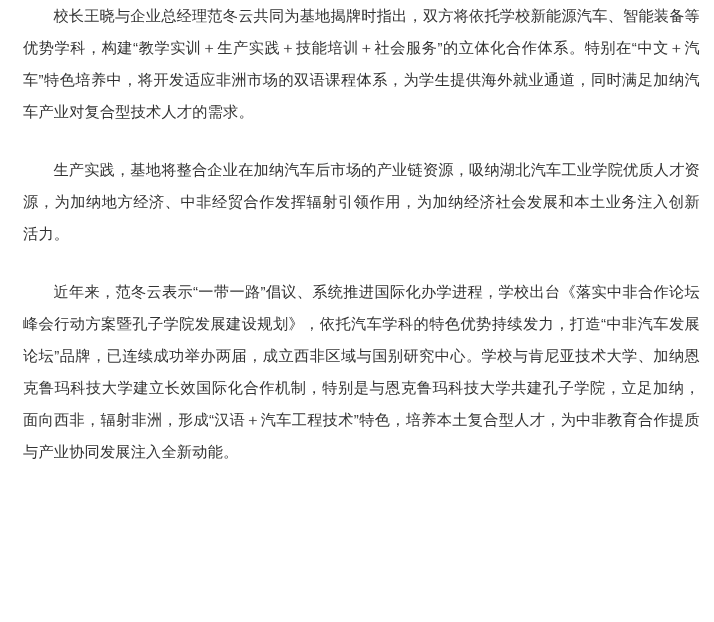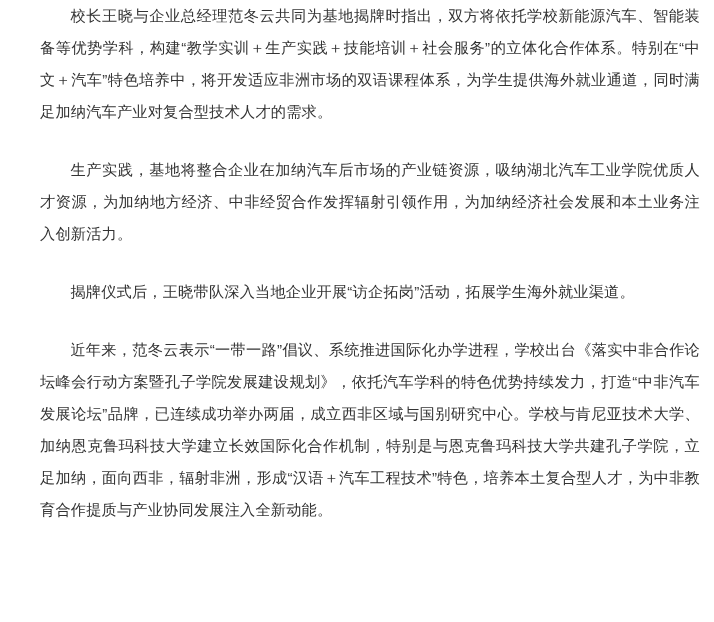--- a/index.html
+++ b/index.html
@@ -9,21 +9,21 @@
   }
   body {
     width: 714px;
     height: 622px;
     overflow: hidden;
     font-family: "Liberation Sans", sans-serif;
   }
   .doc {
     box-sizing: border-box;
     width: 714px;
-    padding: 0 14px 0 40px;
+    padding: 0 14px 0 23px;
     background: #ffffff;
   }
   .para {
     margin: 0 0 26px 0;
     font-size: 15.2px;
     line-height: 32px;
     color: #333333;
     text-align: justify;
     text-justify: inter-ideograph;
     text-indent: 2em;
@@ -33,15 +33,14 @@
   .para:last-child {
     margin-bottom: 0;
   }
 </style>
 </head>
 <body>
 
 <div class="doc">
   <p class="para">校长王晓与企业总经理范冬云共同为基地揭牌时指出，双方将依托学校新能源汽车、智能装备等优势学科，构建“教学实训＋生产实践＋技能培训＋社会服务”的立体化合作体系。特别在“中文＋汽车”特色培养中，将开发适应非洲市场的双语课程体系，为学生提供海外就业通道，同时满足加纳汽车产业对复合型技术人才的需求。</p>
   <p class="para">生产实践，基地将整合企业在加纳汽车后市场的产业链资源，吸纳湖北汽车工业学院优质人才资源，为加纳地方经济、中非经贸合作发挥辐射引领作用，为加纳经济社会发展和本土业务注入创新活力。</p>
-  <p class="para">揭牌仪式后，王晓带队深入当地企业开展“访企拓岗”活动，拓展学生海外就业渠道。</p>
   <p class="para">近年来，范冬云表示“一带一路”倡议、系统推进国际化办学进程，学校出台《落实中非合作论坛峰会行动方案暨孔子学院发展建设规划》，依托汽车学科的特色优势持续发力，打造“中非汽车发展论坛”品牌，已连续成功举办两届，成立西非区域与国别研究中心。学校与肯尼亚技术大学、加纳恩克鲁玛科技大学建立长效国际化合作机制，特别是与恩克鲁玛科技大学共建孔子学院，立足加纳，面向西非，辐射非洲，形成“汉语＋汽车工程技术”特色，培养本土复合型人才，为中非教育合作提质与产业协同发展注入全新动能。</p>
 </div>
 
 </body></html>

